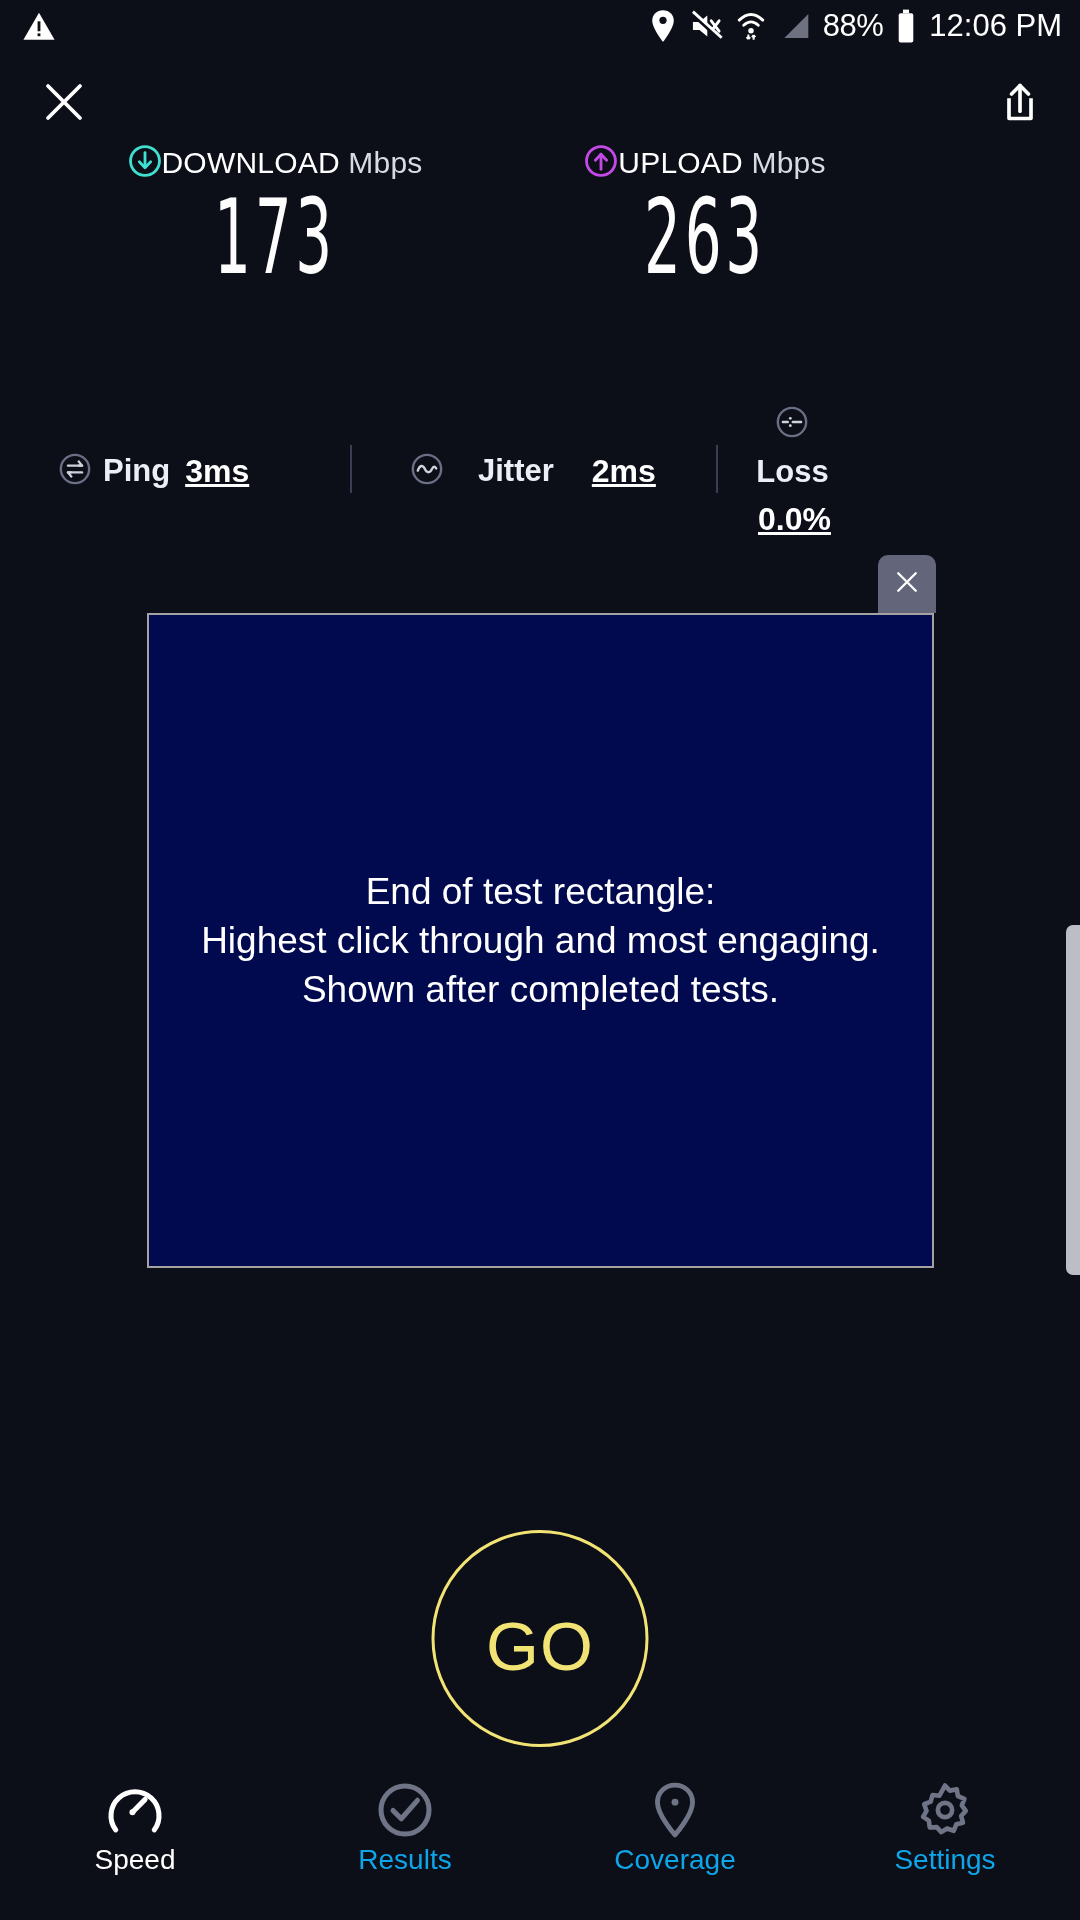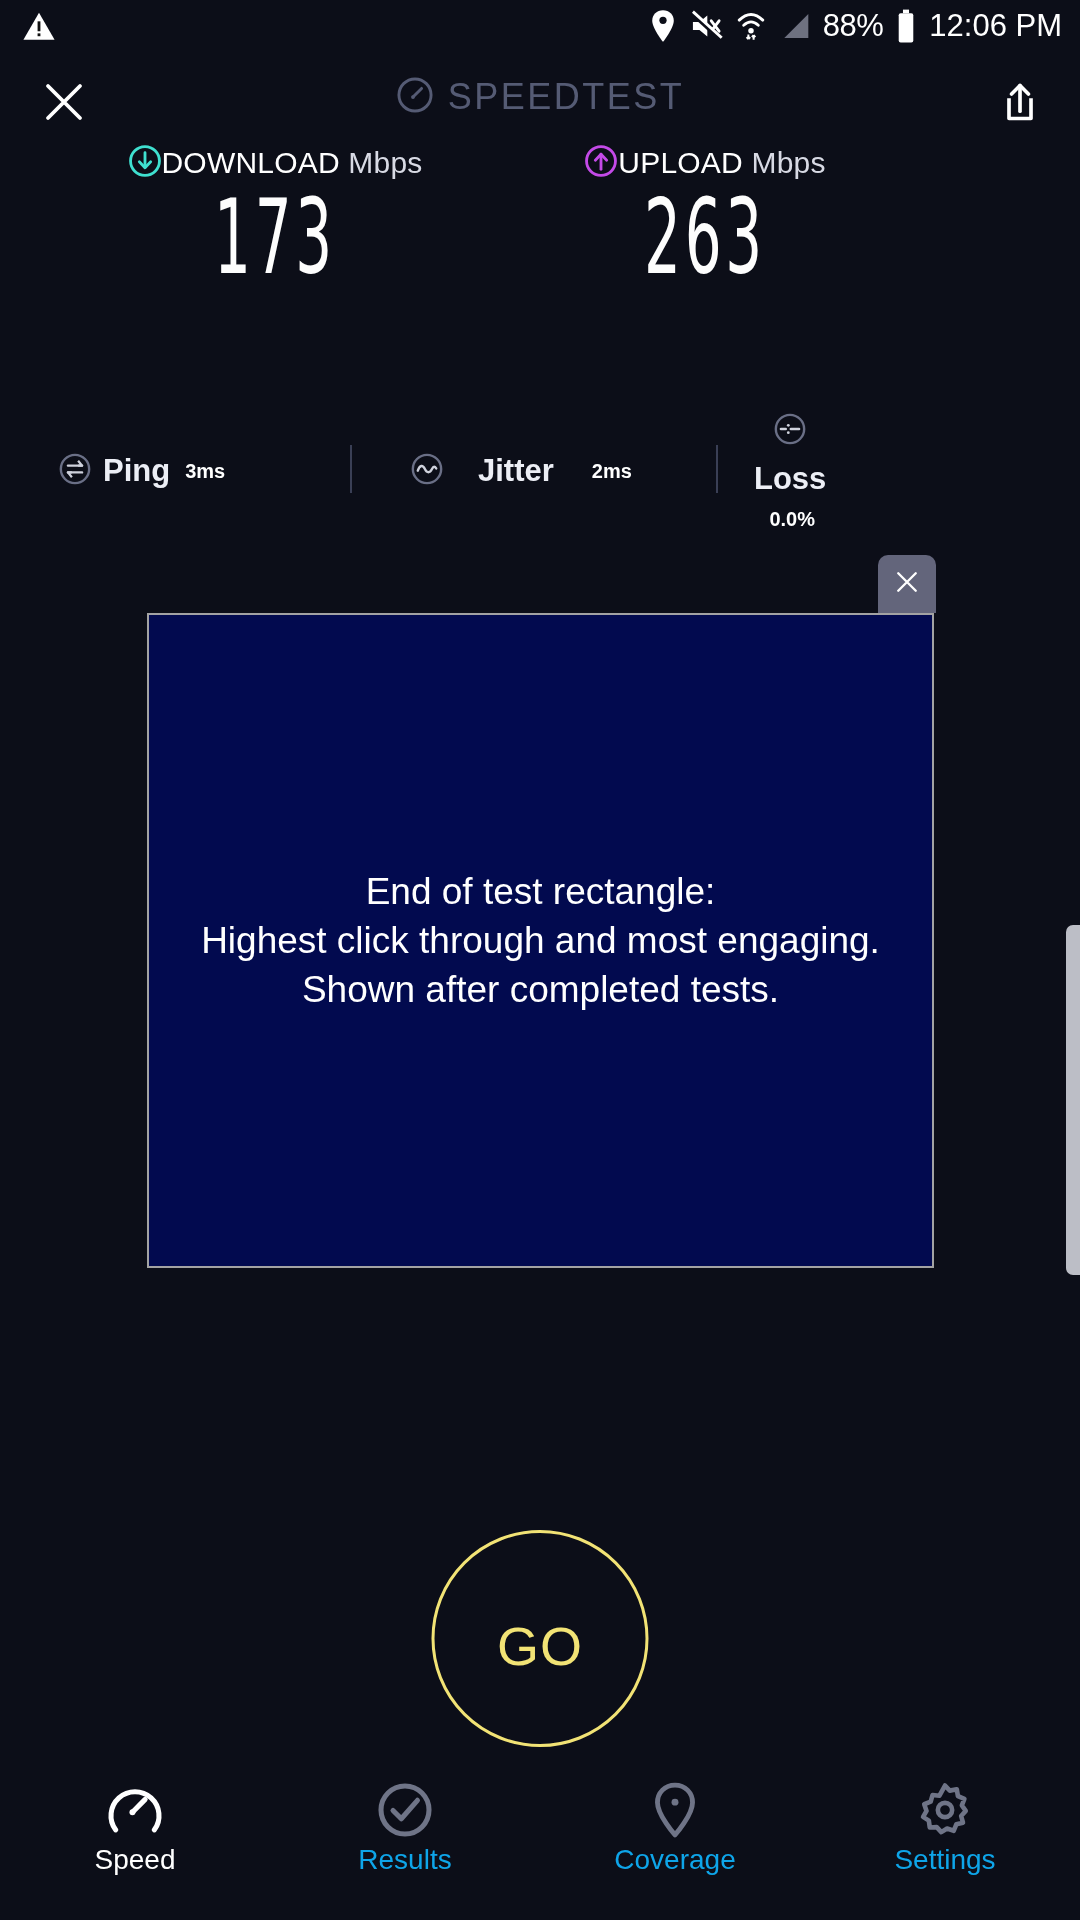--- a/index.html
+++ b/index.html
@@ -92,21 +92,21 @@
     display:flex; align-items:center;
   }
   .pjl-cell{
     display:flex; align-items:center; justify-content:center; gap:11px;
     height:64px;
   }
   #pjl-ping{ position:absolute; left:58px; }
   #pjl-jitter{ position:absolute; left:410px;gap:34px; }
   #pjl-loss{ position:absolute; left:754px;flex-direction:column; }
   .pjl-name{ font-size:31px; color:#eceef5; font-weight:700; }
-  .pjl-val{ font-size:20px; color:#ffffff; font-weight:700; margin-left:4px; }
+  .pjl-val{ font-size:32px; color:#ffffff; font-weight:700; margin-left:4px;text-decoration:underline; }
   .pjl-div{
     position:absolute; top:6px; width:2px; height:48px; background:#3a3f55;
   }
   #pjl-div-1{ left:350px; }
   #pjl-div-2{ left:716px; }
 
   
   #ad-wrap{
     position:absolute; left:147px; top:613px; width:787px; height:655px;
   }
@@ -140,21 +140,21 @@
 
   
   #go-btn{
     position:absolute; left:50%; top:1530px; transform:translateX(-50%);
     width:217px; height:217px; border-radius:50%;
     border:3px solid #f2e375;
     display:flex; align-items:center; justify-content:center;
     cursor:pointer;
   }
   #go-label{
-    font-size:54px; color:#f2e375; letter-spacing:1px; font-weight:400;margin-top:14px;
+    font-size:68px; color:#f2e375; letter-spacing:1px; font-weight:400;margin-top:14px;
   }
 
   
   #bottomnav{
     position:absolute; left:0; bottom:0; width:1080px; height:158px;
     display:flex;
   }
   .nav-item{
     flex:1; display:flex; flex-direction:column;
     align-items:center; justify-content:flex-start;
@@ -224,30 +224,20 @@
 
   <div id="appbar">
     <div id="close-btn">
       <span>
         <svg width="48" height="48" viewBox="0 0 24 24">
           <path d="M4 4 L20 20 M20 4 L4 20" stroke="#ffffff" stroke-width="1.9" stroke-linecap="round"></path>
         </svg>
       </span>
     </div>
 
-    <div id="brand">
-      <span>
-        <svg width="38" height="38" viewBox="0 0 26 26">
-          <circle cx="13" cy="13" r="11" stroke="#555b74" stroke-width="2" fill="none"></circle>
-          <path d="M17.5 8.5 L11.8 14.2" stroke="#555b74" stroke-width="2" stroke-linecap="round"></path>
-          <circle cx="11.6" cy="14.4" r="1.3" fill="#555b74"></circle>
-        </svg>
-      </span>
-      <span id="brand-text">SPEEDTEST</span>
-    </div>
 
     <div id="share-btn">
       <span>
         <svg width="44" height="44" viewBox="0 0 24 24">
           <path d="M6 10 L6 21 L18 21 L18 10" stroke="#ffffff" stroke-width="2" fill="none" stroke-linejoin="round"></path>
           <path d="M12 17 L12 3" stroke="#ffffff" stroke-width="2" stroke-linecap="round"></path>
           <path d="M7.4 7.6 L12 3 L16.6 7.6" stroke="#ffffff" stroke-width="2" fill="none" stroke-linecap="round" stroke-linejoin="round"></path>
         </svg>
       </span>
     </div>

